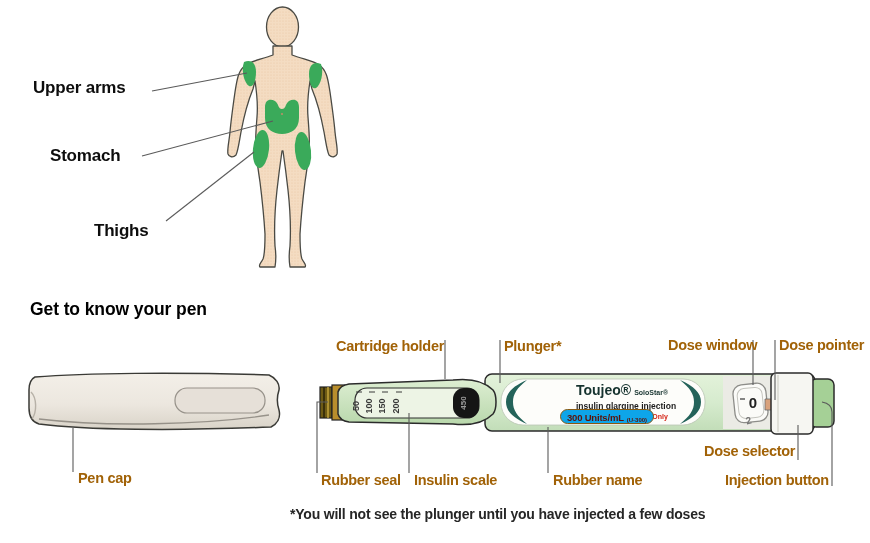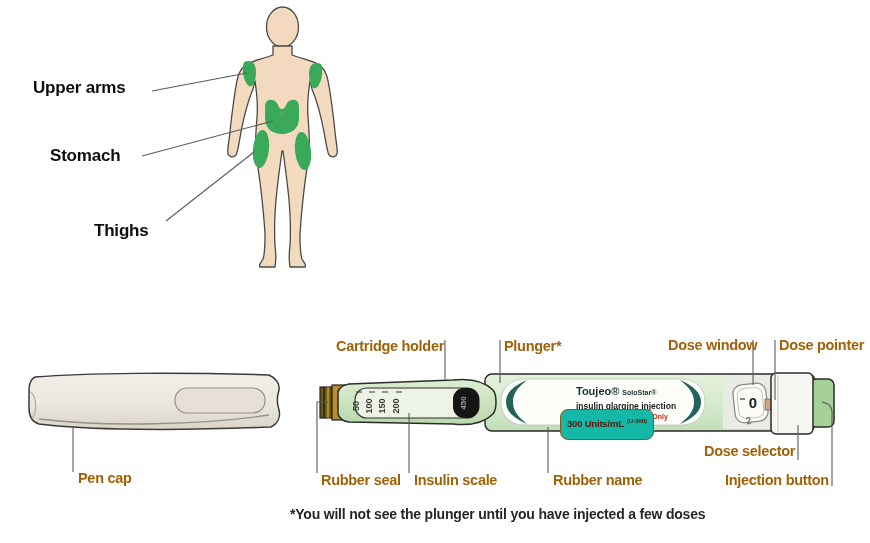--- a/index.html
+++ b/index.html
@@ -19,28 +19,28 @@
   }
   .pen-label{
     position:absolute;font-weight:700;font-size:14.5px;color:#a16207;
     letter-spacing:-0.3px;white-space:nowrap;z-index:6;
   }
   .footnote{
     position:absolute;font-weight:700;font-size:14px;color:#262626;
     letter-spacing:-0.2px;white-space:nowrap;z-index:6;
   }
   .brand-block{position:absolute;z-index:5;line-height:1;white-space:nowrap;}
-  .brand-name{font-weight:700;font-size:11px;color:#16332f;letter-spacing:0;}
+  .brand-name{font-weight:700;font-size:14px;color:#16332f;letter-spacing:0;}
   .brand-model{font-weight:700;font-size:7px;color:#16332f;margin-left:3px;}
   .brand-generic{font-weight:700;font-size:8.5px;color:#1c1c1c;margin-top:4px;}
   .brand-restriction{font-weight:700;font-size:7px;color:#d42315;margin-top:2px;}
   .strength-badge{
-    position:absolute;z-index:5;background:#14b8a6;border:1px solid #8a5a10;
-    border-radius:8px;height:13px;display:flex;align-items:flex-start;
-    padding:8px 6px;white-space:nowrap;
+    position:absolute;z-index:5;background:#0ea5e9;border:1px solid #8a5a10;
+    border-radius:8px;height:13px;display:flex;align-items:flex-end;
+    padding:0 6px;white-space:nowrap;
   }
   .strength-main{font-weight:700;font-size:9.5px;color:#5c1208;letter-spacing:-0.2px;}
   .strength-code{font-weight:700;font-size:6px;color:#5c1208;margin-left:3px;}
   .lines{position:absolute;left:0;top:0;z-index:4;pointer-events:none;}
 </style>
 </head>
 <body>
 
 <div class="stage">
 
@@ -184,20 +184,21 @@
       <path d="M548,427 L548,473"></path>
       <path d="M798,425 L798,460"></path>
       <path d="M822,402 C828,403 832,406 832,412 L832,486"></path>
     </g>
   </svg>
 
   <div class="body-label" style="left:33px;top:78px">Upper arms</div>
   <div class="body-label" style="left:50px;top:146px">Stomach</div>
   <div class="body-label" style="left:94px;top:221px">Thighs</div>
 
+  <div class="heading" style="left:30px;top:299px">Get to know your pen</div>
 
   <div class="pen-label" style="left:336px;top:338px;width:104px;text-align:right">Cartridge holder</div>
   <div class="pen-label" style="left:504px;top:338px">Plunger*</div>
   <div class="pen-label" style="left:668px;top:337px;width:81px;text-align:center">Dose window</div>
   <div class="pen-label" style="left:779px;top:337px">Dose pointer</div>
   <div class="pen-label" style="left:78px;top:470px">Pen cap</div>
   <div class="pen-label" style="left:321px;top:472px">Rubber seal</div>
   <div class="pen-label" style="left:414px;top:472px">Insulin scale</div>
   <div class="pen-label" style="left:553px;top:472px">Rubber name</div>
   <div class="pen-label" style="left:704px;top:443px;width:90px;text-align:right">Dose selector</div>

